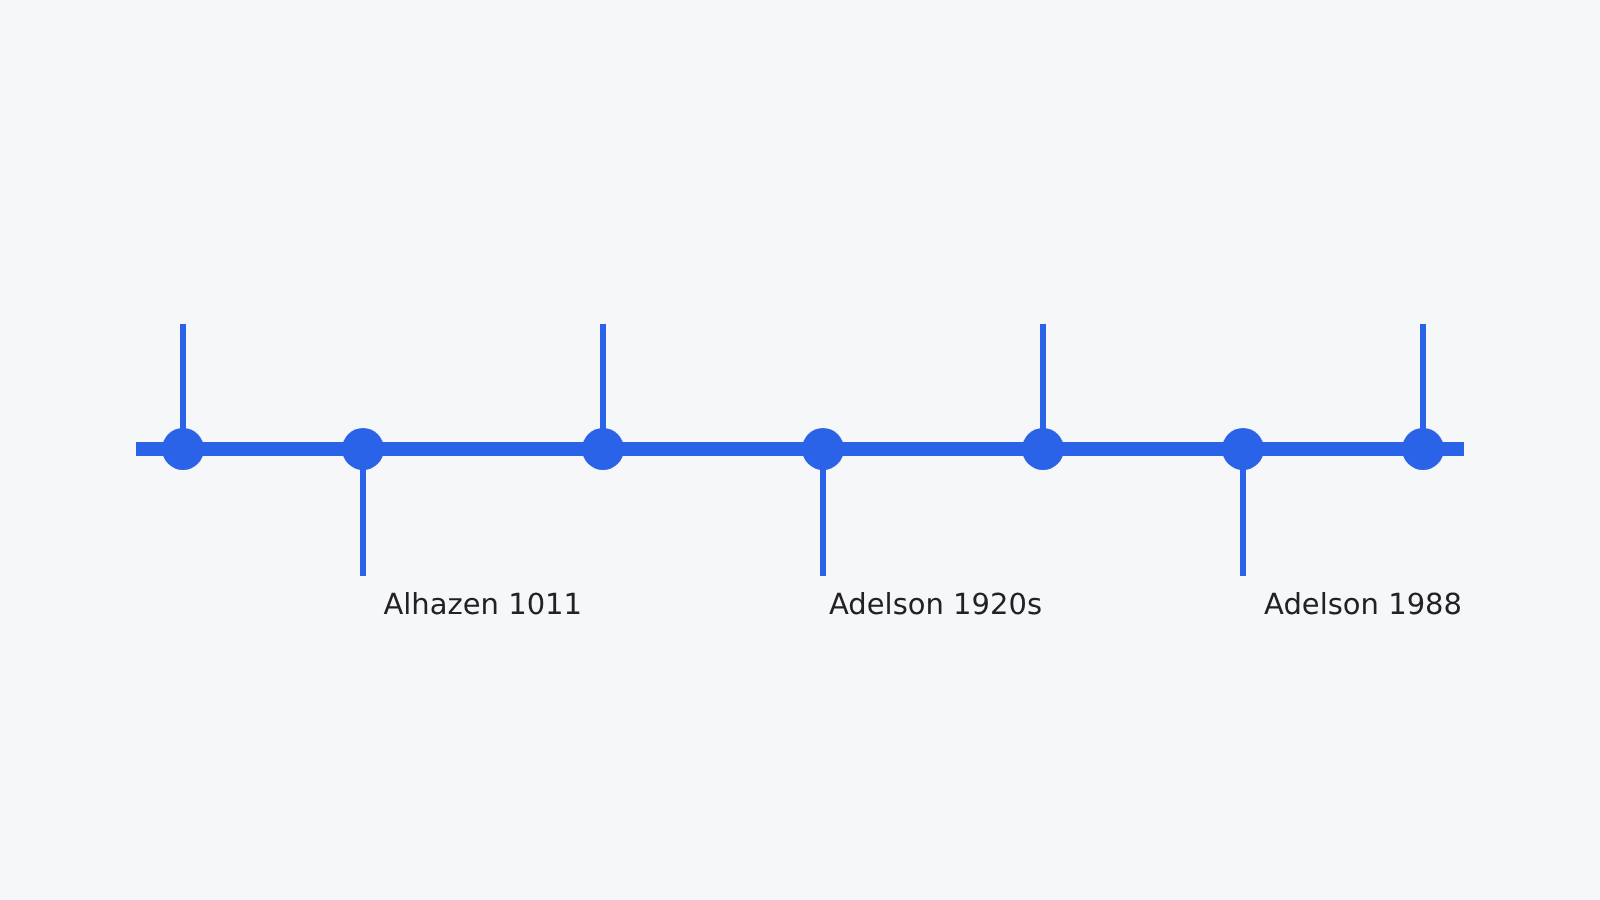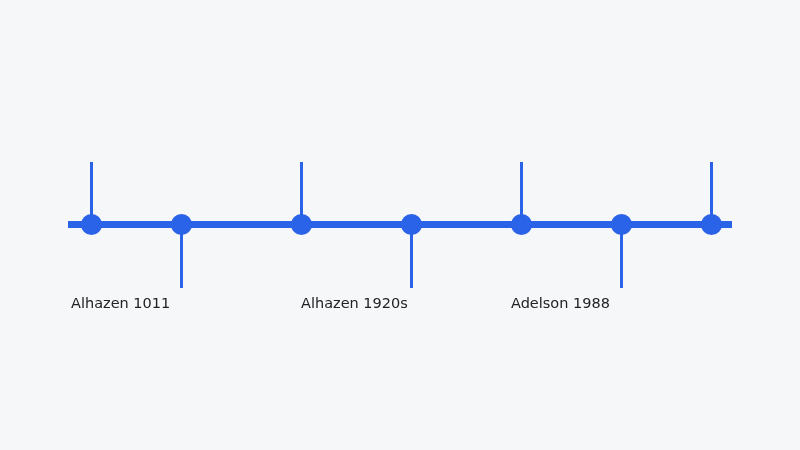--- a/index.html
+++ b/index.html
@@ -53,21 +53,21 @@
     height: 62px;
   }
   .stem.down {
     top: 225px;
     height: 63px;
   }
   .event-label {
     position: absolute;
     width: 220px;
     left: -110px;
-    text-align: left;
+    text-align: right;
     color: #222226;
     font-size: 14.5px;
     line-height: 19px;
     white-space: pre-line;
   }
   .event-label.below {
     top: 294px;
   }
 </style>
 </head>
@@ -85,21 +85,21 @@
         <div class="marker-dot"></div>
         <div class="event-label below">Alhazen 1011</div>
       </div>
       <div class="event" style="left: 301px;">
         <div class="stem up"></div>
         <div class="marker-dot"></div>
       </div>
       <div class="event" style="left: 411px;">
         <div class="stem down"></div>
         <div class="marker-dot"></div>
-        <div class="event-label below">Alhazen 1920s</div>
+        <div class="event-label below">Adelson 1920s</div>
       </div>
       <div class="event" style="left: 521px;">
         <div class="stem up"></div>
         <div class="marker-dot"></div>
       </div>
       <div class="event" style="left: 621px;">
         <div class="stem down"></div>
         <div class="marker-dot"></div>
         <div class="event-label below">Adelson 1988</div>
       </div>

